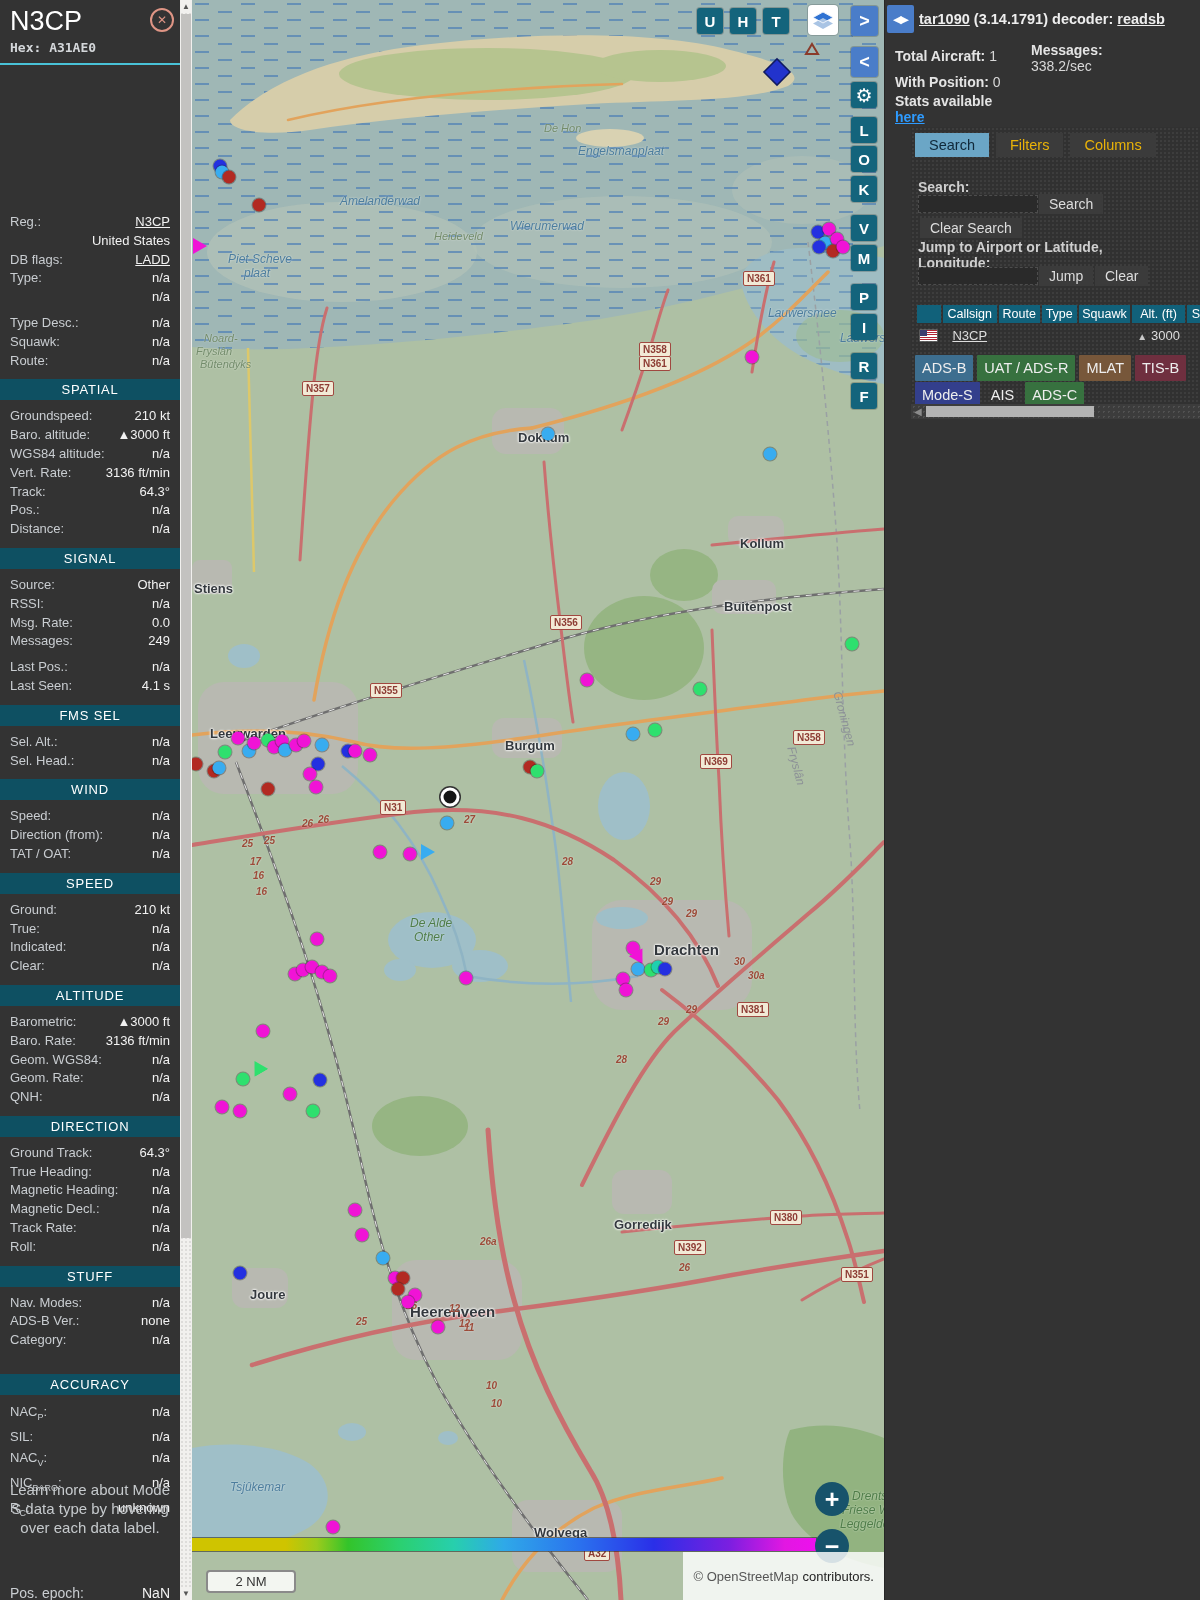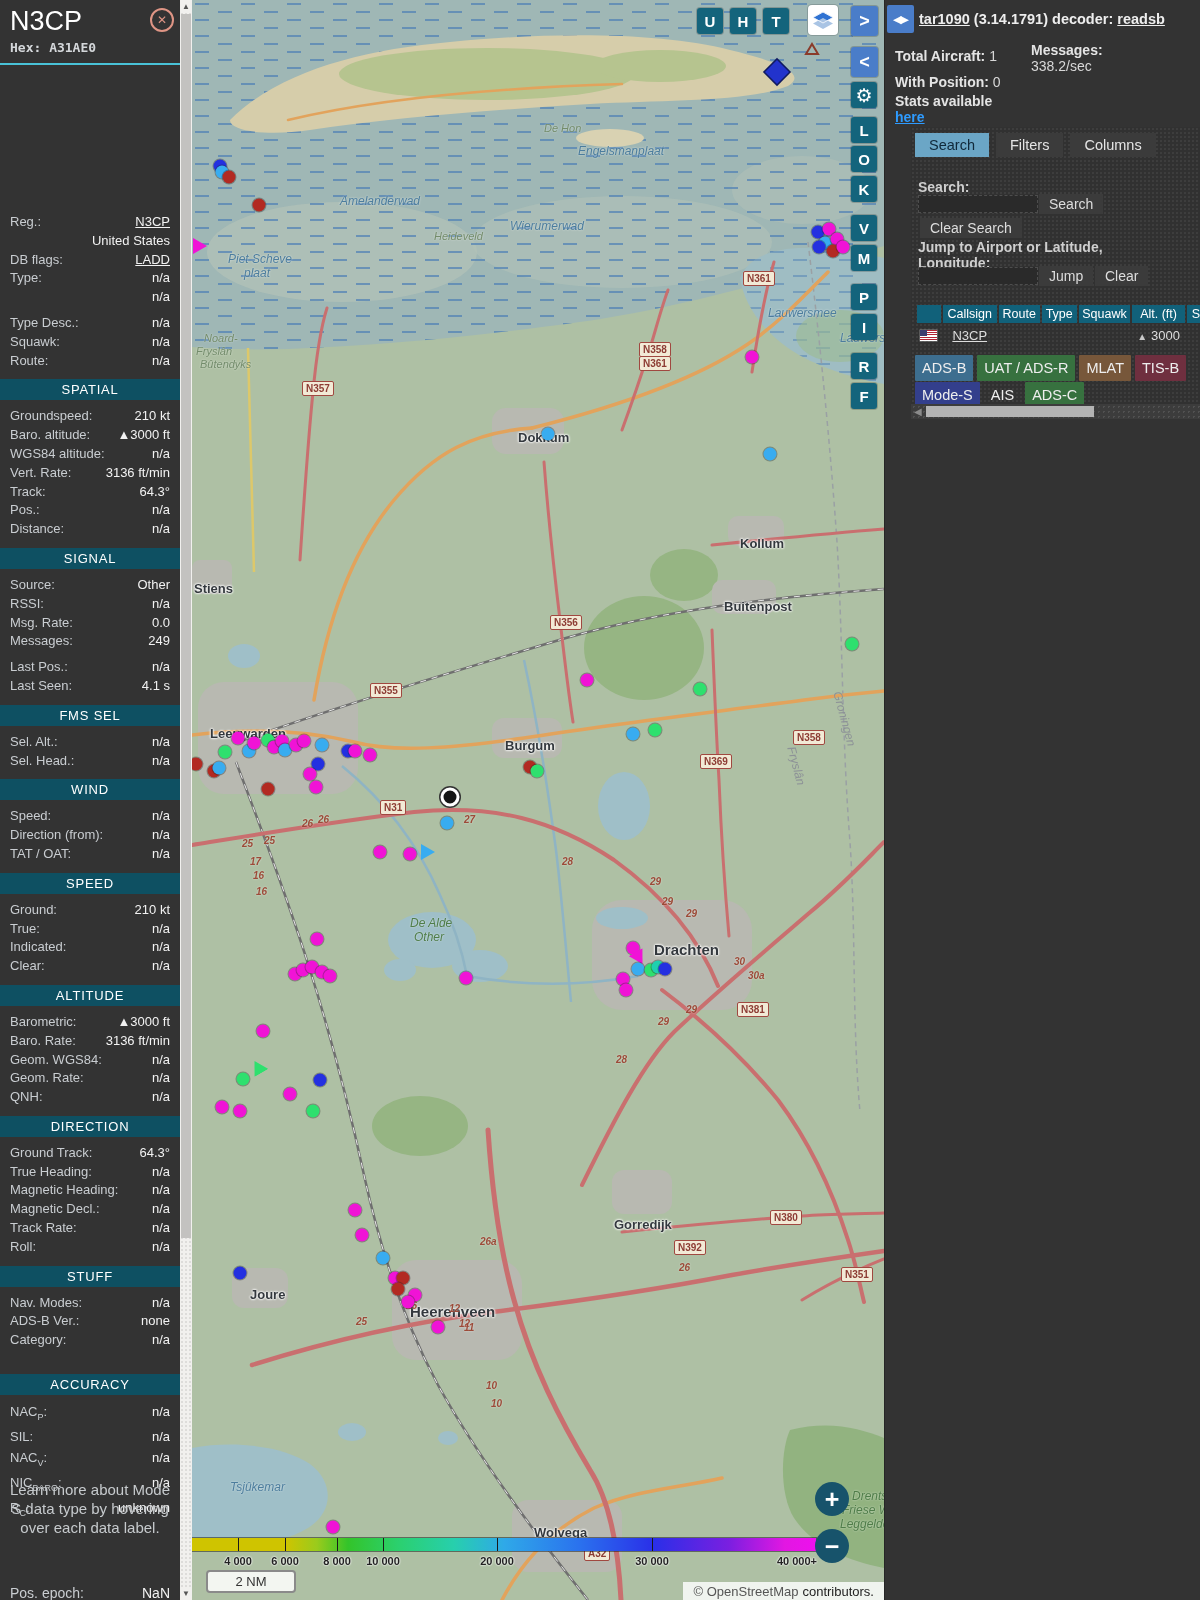--- a/index.html
+++ b/index.html
@@ -75,38 +75,38 @@
   .cbtick{position:absolute;top:0;width:1px;height:13px;background:#1a1a1a;}
   .cblabel{position:absolute;top:17px;transform:translateX(-50%);font-size:11px;font-weight:700;color:#222;
            text-shadow:0 0 2px #fff,0 0 2px #fff;white-space:nowrap;}
   #cb-ticks{position:absolute;left:0;top:1538px;width:624px;height:32px;}
   #scalebox{position:absolute;left:14px;top:1570px;width:86px;height:19px;background:rgba(255,255,255,.85);
             border:2px solid #8a8a8a;border-radius:4px;color:#333;font-size:13px;display:flex;
             align-items:center;justify-content:center;}
   .zoombtn{position:absolute;left:623px;width:34px;height:34px;border-radius:50%;background:#17536b;color:#fff;
            font-size:25px;font-weight:700;display:flex;align-items:center;justify-content:center;cursor:pointer;}
   #attrib{position:absolute;right:0;bottom:0;height:18px;background:rgba(255,255,255,.82);display:flex;
-          align-items:center;padding:0 10px;font-size:13px;color:#222;}
+          align-items:center;padding:15px 10px;font-size:13px;color:#222;}
   #attrib .oslink{color:#555;margin-right:4px;}
 
   
   #panel{position:absolute;left:884px;top:0;width:316px;height:1600px;background:#333;color:#ddd;
          border-left:1px solid #262626;box-sizing:border-box;}
   #p-head{position:absolute;left:2px;top:5px;display:flex;align-items:center;}
   .p-toggle{width:27px;height:28px;background:#4a7dc9;color:#fff;font-size:11px;display:flex;align-items:center;
             justify-content:center;border-radius:2px;letter-spacing:-1px;cursor:pointer;}
   .p-title{font-size:14.5px;font-weight:700;color:#eee;margin-left:5px;white-space:nowrap;}
   .p-title .ul{text-decoration:underline;}
   .pstat{position:absolute;font-size:14px;color:#d8d8d8;white-space:nowrap;}
   .pstat b{color:#e4e4e4;}
   .bluelink{color:#2e9bff;font-weight:700;text-decoration:underline;cursor:pointer;}
   #p-body{position:absolute;left:2px;top:127px;width:312px;height:292px;background:#313131;
      background-image:radial-gradient(rgba(90,90,90,.30) 1px,transparent 1px);background-size:4px 4px;margin-left:24px;}
   #p-tabs{position:absolute;left:4px;top:6px;display:flex;gap:7px;}
-  .tab{background:#3b3b3b;color:#e5e5e5;font-size:14.5px;padding:4px 14px;cursor:pointer;}
+  .tab{background:#3b3b3b;color:#eab308;font-size:14.5px;padding:4px 14px;cursor:pointer;}
   .tab.active{background:#6ba6c6;color:#10293a;}
   .plabel{position:absolute;font-size:14px;font-weight:700;color:#cfcfcf;white-space:nowrap;}
   .pinput{position:absolute;width:112px;height:16px;background:#2a2a2a;border:1px dashed #4d4d4d;color:#ddd;
           font-size:13px;padding:0 3px;}
   .pbtn{position:absolute;background:#3b3b3b;color:#ddd;font-size:14px;border:none;padding:2px 10px;
         cursor:pointer;white-space:nowrap;}
   #p-table{position:absolute;left:4px;top:176px;width:306px;overflow:hidden;}
   #p-table table{border-collapse:separate;border-spacing:2px;table-layout:fixed;}
   #p-table th{background:#11617a;color:#fff;font-weight:400;font-size:12.5px;padding:2px 3px;
               white-space:nowrap;overflow:hidden;}
@@ -631,35 +631,20 @@
       <div class="mapbtn" style="left: 0px; top: 176px;">K</div>
       <div class="mapbtn" style="left: 0px; top: 215px;">V</div>
       <div class="mapbtn" style="left: 0px; top: 245px;">M</div>
       <div class="mapbtn" style="left: 0px; top: 284px;">P</div>
       <div class="mapbtn" style="left: 0px; top: 314px;">I</div>
       <div class="mapbtn" style="left: 0px; top: 353px;">R</div>
       <div class="mapbtn" style="left: 0px; top: 383px;">F</div>
     </div>
 
   <div id="colorbar"></div>
-  <div id="cb-ticks">
-      <div class="cbtick" style="left: 46px;"></div>
-      <span class="cblabel" style="left: 46px;">4 000</span>
-      <div class="cbtick" style="left: 93px;"></div>
-      <span class="cblabel" style="left: 93px;">6 000</span>
-      <div class="cbtick" style="left: 145px;"></div>
-      <span class="cblabel" style="left: 145px;">8 000</span>
-      <div class="cbtick" style="left: 191px;"></div>
-      <span class="cblabel" style="left: 191px;">10 000</span>
-      <div class="cbtick" style="left: 305px;"></div>
-      <span class="cblabel" style="left: 305px;">20 000</span>
-      <div class="cbtick" style="left: 460px;"></div>
-      <span class="cblabel" style="left: 460px;">30 000</span>
-      <span class="cblabel" style="left: 605px;">40 000+</span>
-    </div>
   <div id="scalebox">2 NM</div>
   <div class="zoombtn" style="top:1482px">+</div>
   <div class="zoombtn" style="top:1529px">−</div>
   <div id="attrib">
     <span class="oslink">© OpenStreetMap</span>
     <span>contributors.</span>
   </div>
 </div>
 
 <div id="panel">

